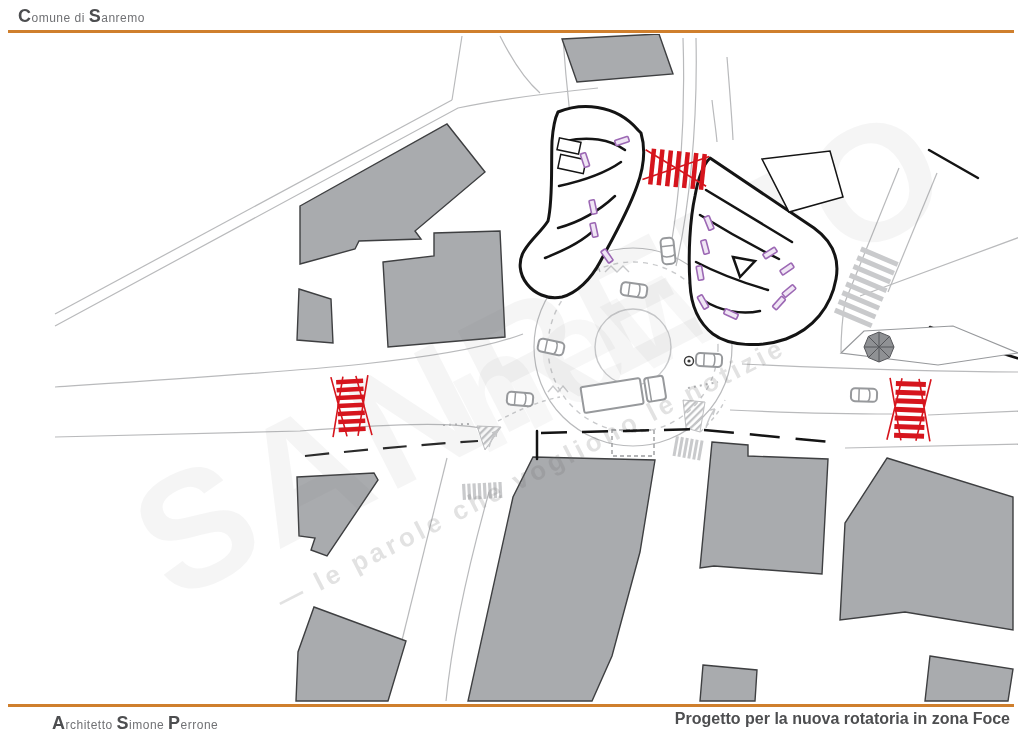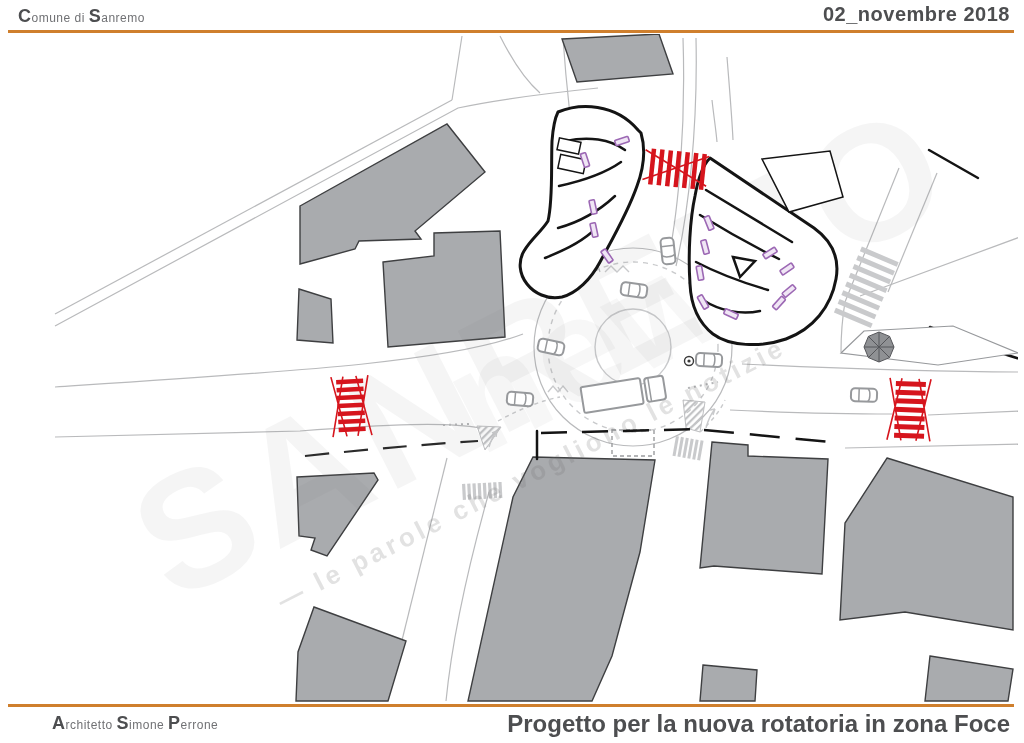--- a/index.html
+++ b/index.html
@@ -18,21 +18,21 @@
   *{margin:0;padding:0;box-sizing:border-box;}
   html,body{width:1024px;height:743px;overflow:hidden;background:#ffffff;
     font-family:"Liberation Sans", sans-serif;}
   .sheet{position:relative;width:1024px;height:743px;background:#fff;}
   .rule{position:absolute;left:8px;right:10px;height:3px;background:var(--accent-orange);z-index:3;}
   .rule-top{top:30px;}
   .rule-bottom{top:704px;}
   .hdr-left{position:absolute;left:18px;top:6px;font-size:12px;letter-spacing:.5px;color:var(--subtle-text);z-index:3;}
   .hdr-right{position:absolute;right:14px;top:3px;font-size:20px;font-weight:bold;letter-spacing:.5px;color:var(--title-text);z-index:3;}
   .ftr-left{position:absolute;left:16px;top:713px;font-size:12px;letter-spacing:.5px;color:var(--subtle-text);z-index:3;margin-left:36px;}
-  .ftr-right{position:absolute;right:14px;top:710px;font-size:24px;font-weight:bold;color:var(--title-text);z-index:3;}
+  .ftr-right{position:absolute;right:14px;top:710px;font-size:16px;font-weight:bold;color:var(--title-text);z-index:3;}
   .cap{font-size:18px;font-weight:bold;color:var(--title-text);}
   svg.map{position:absolute;left:0;top:0;width:1024px;height:743px;z-index:1;}
 
   .road{fill:none;stroke:var(--road-line);stroke-width:1.2;}
   .mark{fill:none;stroke:var(--marking-light);stroke-width:1.4;}
   .mark-dash{fill:none;stroke:var(--marking-light);stroke-width:1.4;stroke-dasharray:4,4;}
   .mark-dot{fill:none;stroke:#b4b5b7;stroke-width:2;stroke-dasharray:2,4;}
   .zebra{fill:var(--marking-light);}
   .bld{fill:var(--building-fill);stroke:var(--building-stroke);stroke-width:1.4;stroke-linejoin:miter;}
   .blk{fill:#ffffff;stroke:var(--design-black);stroke-width:3;stroke-linejoin:round;stroke-linecap:round;}
@@ -51,21 +51,20 @@
   .wm-big{font-weight:bold;fill:rgba(125,125,125,0.08);letter-spacing:6px;}
   .wm-news{font-weight:bold;fill:rgba(135,135,135,0.07);}
   .wm-tag{fill:rgba(110,110,110,0.20);letter-spacing:4px;font-weight:bold;}
 </style>
 </head>
 <body>
 
 <div class="sheet">
 
   <div class="hdr-left"><span class="cap">C</span><span>omune di </span><span class="cap">S</span><span>anremo</span></div>
-  <div class="hdr-right">02_novembre 2018</div>
   <div class="rule rule-top"></div>
 
   <svg class="map" viewBox="0 0 1024 743">
     <defs>
       <clipPath id="mapclip">
           <rect x="6" y="34" width="1012" height="669"></rect>
         </clipPath>
       <pattern id="hatch" width="5" height="5" patternUnits="userSpaceOnUse" patternTransform="rotate(45)">
         <rect width="2.2" height="5" fill="#c3c4c6"></rect>
       </pattern>

